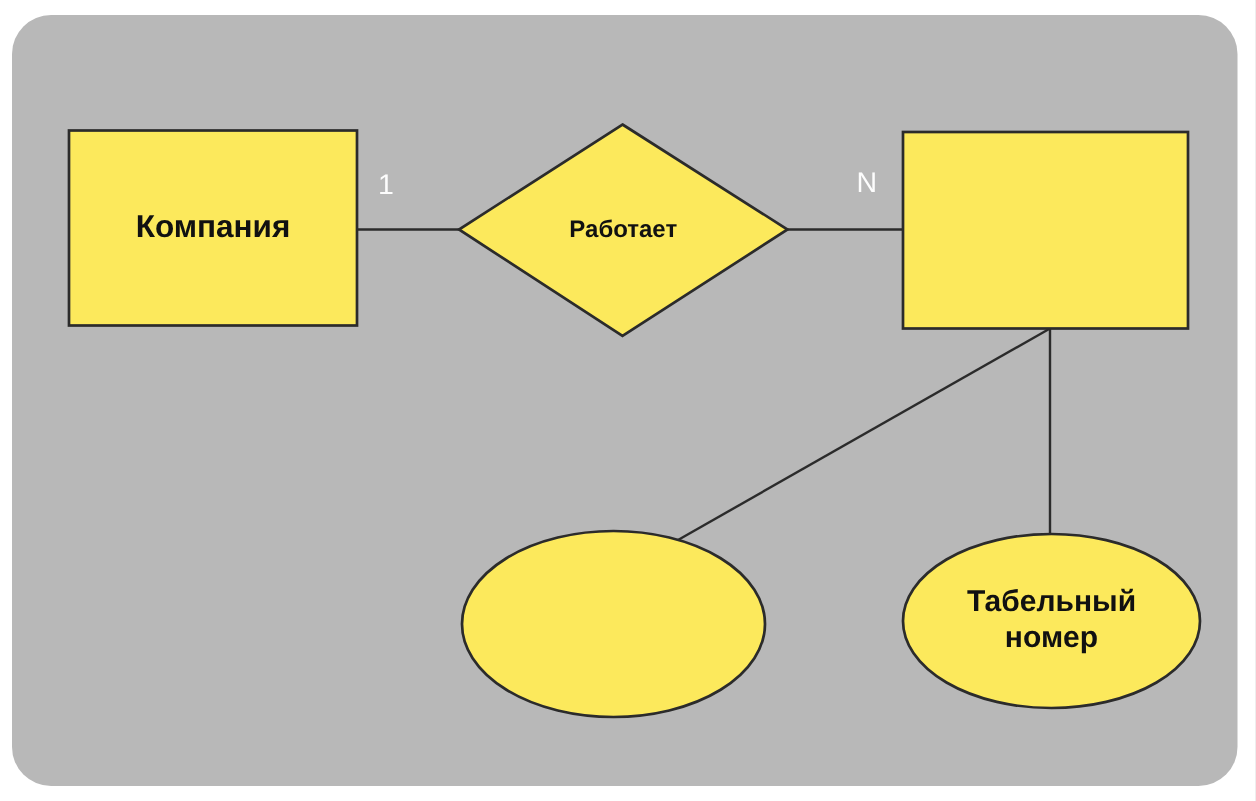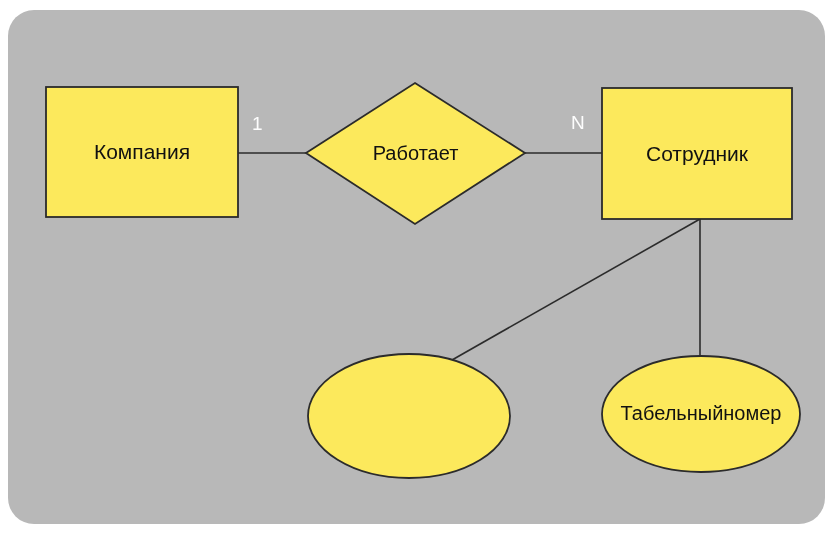--- a/index.html
+++ b/index.html
@@ -35,28 +35,28 @@
     width: 837px;
     height: 534px;
   }
   .shape-label {
     position: absolute;
     display: flex;
     align-items: center;
     justify-content: center;
     text-align: center;
     color: #111111;
-    font-weight: normal;
+    font-weight: bold;
     pointer-events: none;
   }
   .entity-label {
     font-size: 21px;
   }
   .rel-label {
-    font-size: 20px;
+    font-size: 16px;
   }
   .attr-label {
     font-size: 20px;
     line-height: 1.18;
   }
   .cardinality {
     position: absolute;
     color: #fdfdfd;
     font-size: 19px;
     font-weight: normal;
@@ -88,24 +88,23 @@
 
     <ellipse cx="409" cy="416" rx="101" ry="62" fill="#fce95c" stroke="#2b2b2b" stroke-width="1.8"></ellipse>
 
     <ellipse cx="701" cy="414" rx="99" ry="58" fill="#fce95c" stroke="#2b2b2b" stroke-width="1.8"></ellipse>
   </svg>
 
   <div class="shape-label entity-label" style="left:46px; top:87px; width:192px; height:130px;">Компания</div>
 
   <div class="shape-label rel-label" style="left:306px; top:83px; width:219px; height:141px;">Работает</div>
 
-  <div class="shape-label entity-label" style="left:602px; top:88px; width:190px; height:131px;">Сотрудник</div>
 
 
-  <div class="shape-label attr-label" style="left:602px; top:356px; width:198px; height:116px; flex-direction:row;">
+  <div class="shape-label attr-label" style="left:602px; top:356px; width:198px; height:116px; flex-direction:column;">
     <span>Табельный</span>
     <span>номер</span>
   </div>
 
   <div class="cardinality" style="left:252px; top:113px;">1</div>
 
   <div class="cardinality" style="left:571px; top:112px;">N</div>
 
 </div>
 

